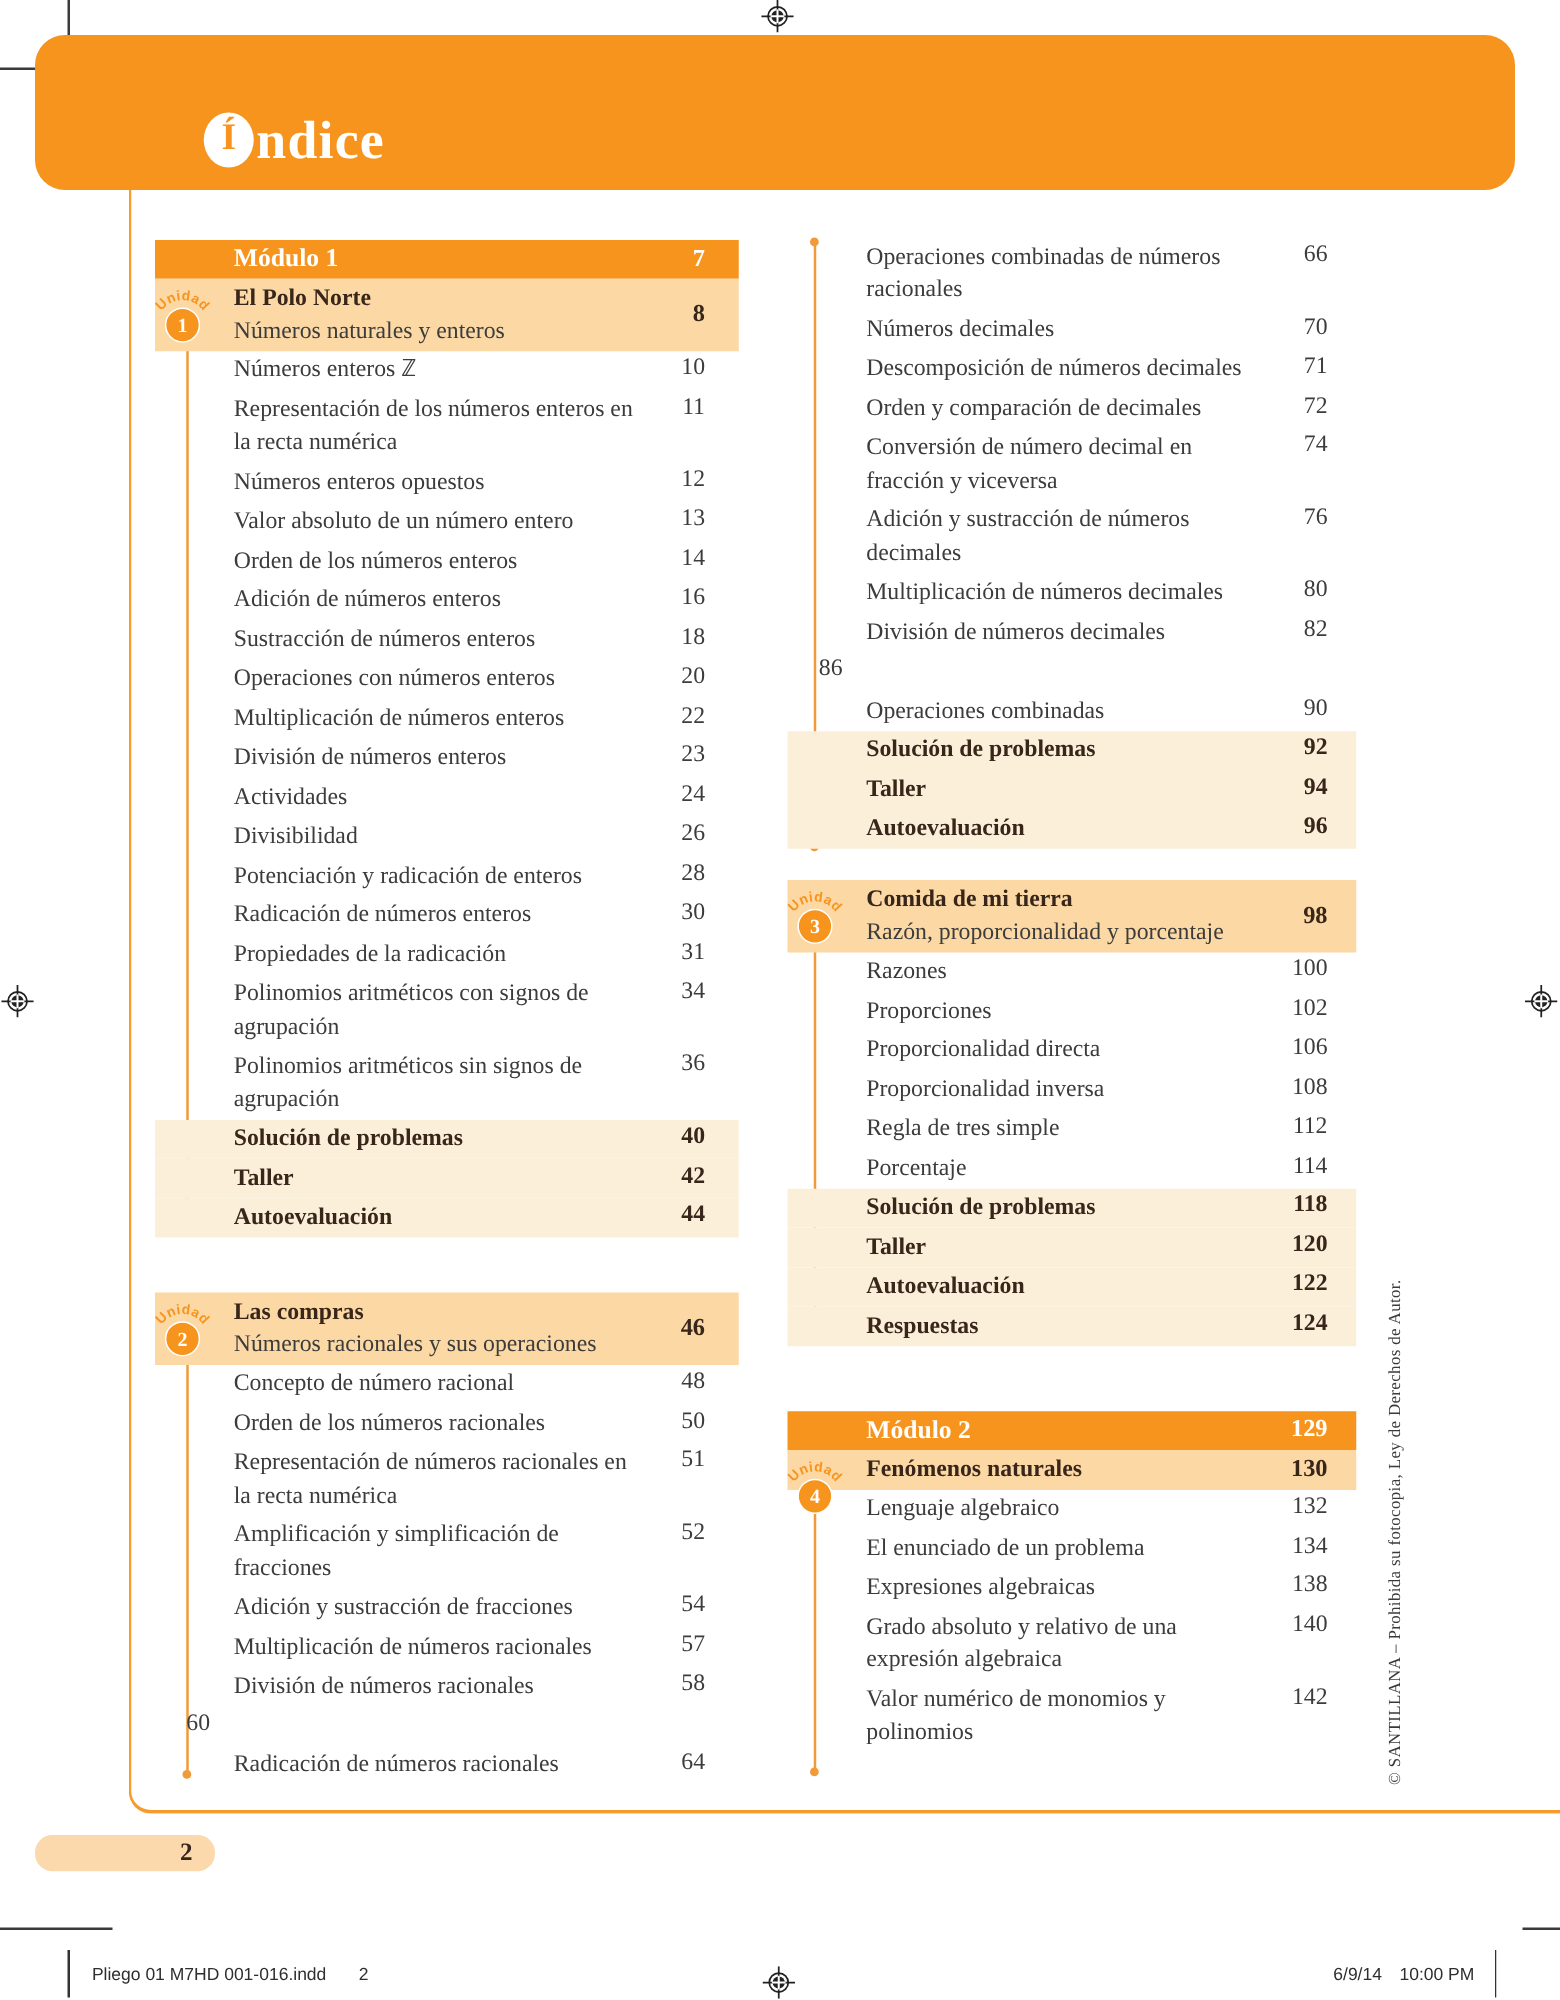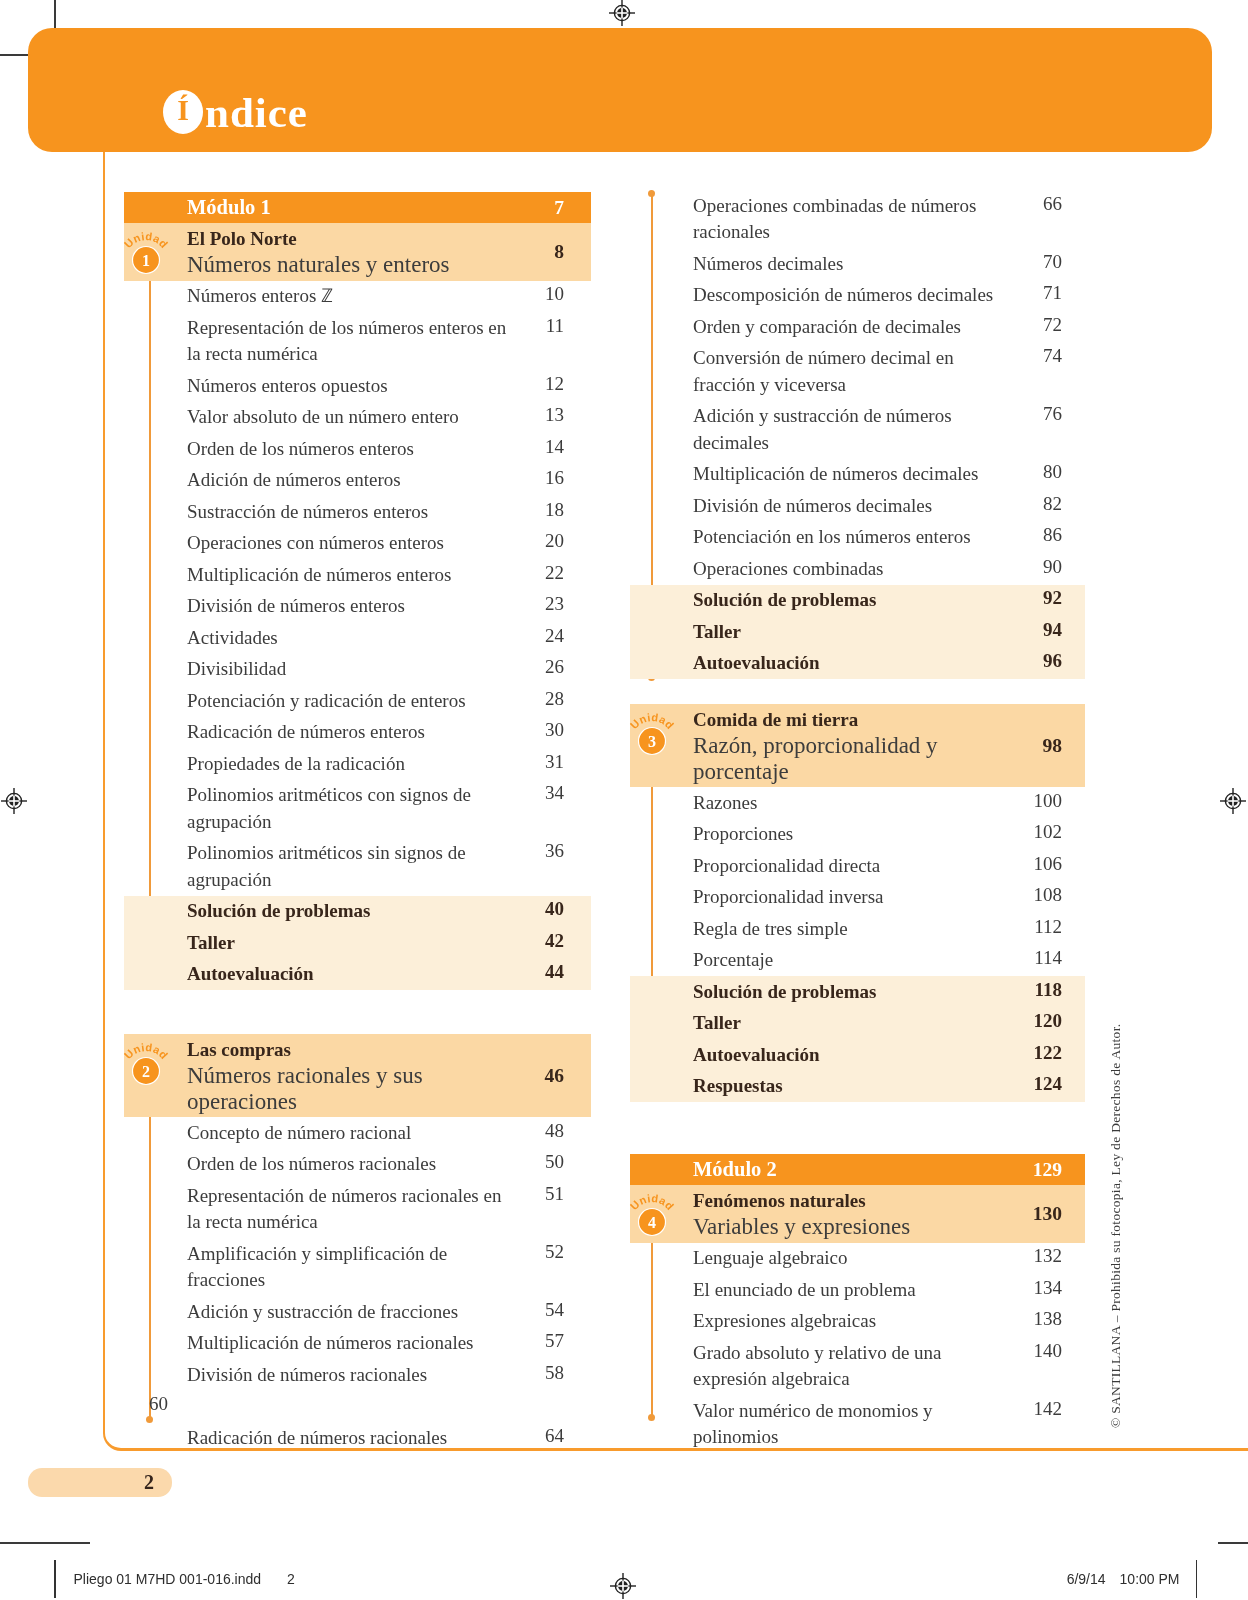--- a/index.html
+++ b/index.html
@@ -42,21 +42,21 @@
   .col-right :is(.num,.m-num,.u-num){margin-right:23px}
   .num,.m-num,.u-num{min-width:44px;text-align:right;flex:none}
 
   .module-bar{display:flex;align-items:center;height:31px;background:var(--orange)}
   .m-lbl{flex:1;margin-left:63px;font-weight:bold;font-size:20.5px;color:#fff}
   .m-num{font-weight:bold;font-size:19.5px;color:#fff}
 
   .unit-band{position:relative;display:flex;align-items:center;background:var(--peach-band);padding:3px 0}
   .u-txt{flex:1;margin-left:63px;padding-right:6px}
   .u-title{display:block;font-weight:bold;font-size:19px;line-height:26px;color:var(--text-bold)}
-  .u-sub{display:block;font-size:23px;line-height:25.5px;color:var(--text-dark)}
+  .u-sub{display:block;font-size:19px;line-height:25.5px;color:var(--text-dark)}
   .u-num{font-weight:bold;font-size:19.5px;color:var(--text-bold)}
 
   .badge{position:absolute;left:-10px;top:-14px;overflow:visible}
   .badge-word{font-family:"Liberation Sans",sans-serif;font-weight:bold;font-size:11px;fill:var(--orange);letter-spacing:.4px}
   .badge-circle{fill:var(--orange);stroke:#fff;stroke-width:1.2}
   .badge-num{font-family:"Liberation Serif",serif;font-weight:bold;font-size:16px;fill:#fff}
 
   .row{display:flex;align-items:flex-start;padding:2.5px 0;min-height:31.5px}
   .lbl{flex:1;margin-left:63px;padding-right:6px;font-size:19px;line-height:26.5px;color:var(--text-dark)}
   .num{font-size:19px;color:var(--text-dark)}
@@ -327,21 +327,20 @@
     </div>
     <div class="row">
       <span class="lbl">Multiplicación de números decimales</span>
       <span class="num">80</span>
     </div>
     <div class="row">
       <span class="lbl">División de números decimales</span>
       <span class="num">82</span>
     </div>
     <div class="row">
-      <span class="lbl">Potenciación en los números enteros</span>
       <span class="num">86</span>
     </div>
     <div class="row">
       <span class="lbl">Operaciones combinadas</span>
       <span class="num">90</span>
     </div>
     <div class="row hl">
       <span class="lbl">Solución de problemas</span>
       <span class="num">92</span>
     </div>
@@ -418,21 +417,20 @@
       <svg class="badge" width="56" height="60" viewBox="0 0 56 60">
         <defs>
           <path id="arc-right-27" d="M 13.9 42.5 A 20 20 0 0 1 50.1 42.5" fill="none"></path>
         </defs>
         <text class="badge-word"><textPath href="#arc-right-27" startOffset="50%" text-anchor="middle">Unidad</textPath></text>
         <circle class="badge-circle" cx="32" cy="51" r="13.5"></circle>
         <text class="badge-num" x="32" y="56.5" text-anchor="middle">4</text>
       </svg>
       <span class="u-txt">
         <span class="u-title">Fenómenos naturales</span>
-        <span class="u-sub">Variables y expresiones</span>
       </span>
       <span class="u-num">130</span>
     </div>
     <div class="row">
       <span class="lbl">Lenguaje algebraico</span>
       <span class="num">132</span>
     </div>
     <div class="row">
       <span class="lbl">El enunciado de un problema</span>
       <span class="num">134</span>

